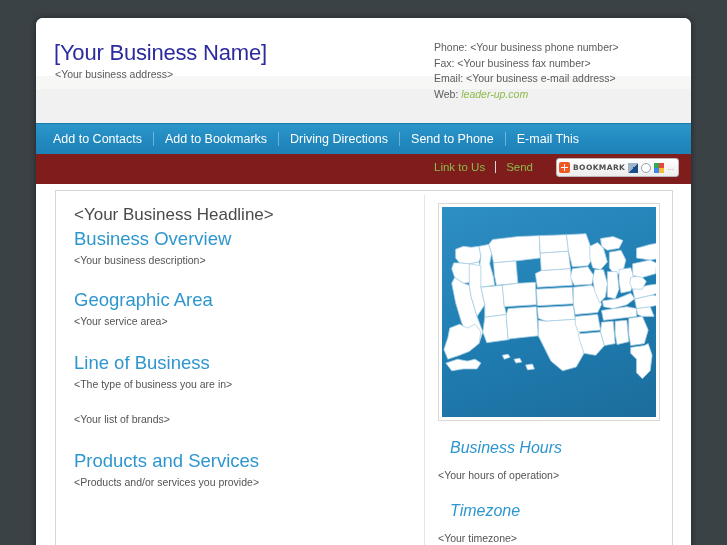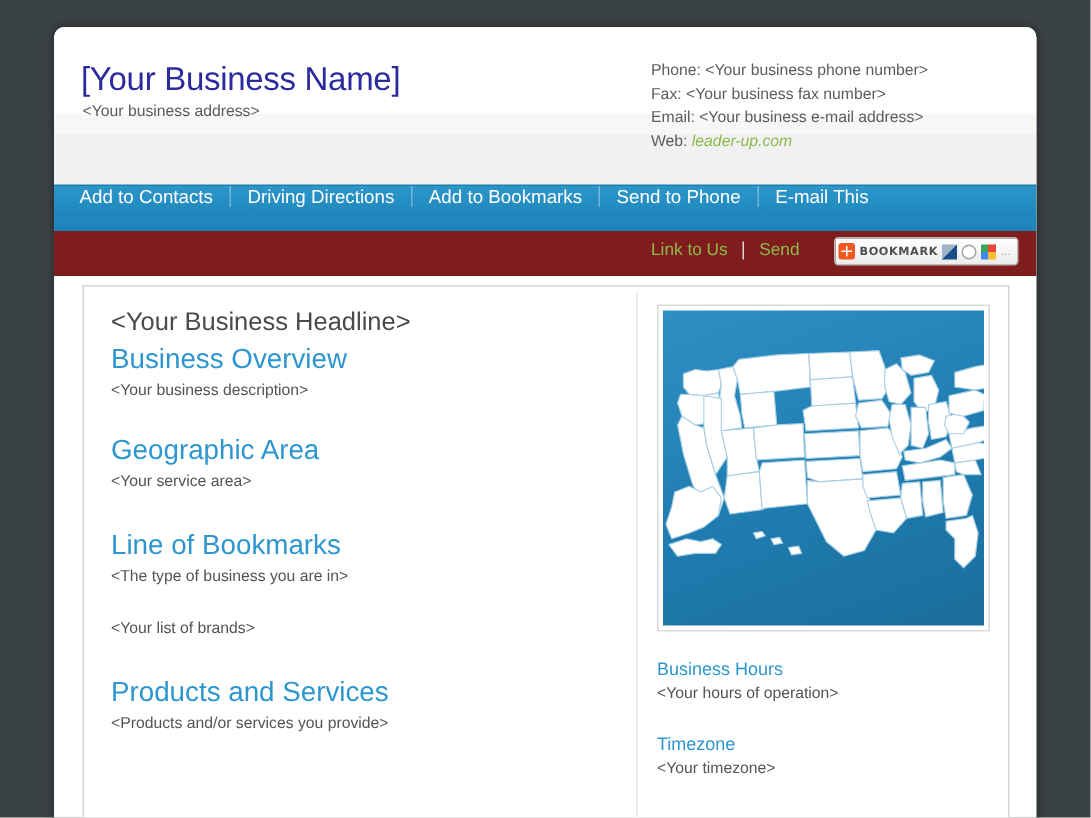--- a/index.html
+++ b/index.html
@@ -81,21 +81,21 @@
     height: 34px;
     background: #f1f1f1;
   }
 
   
   .navbar {
     height: 30px;
     background: linear-gradient(180deg, #2c96c9 0%, #2189bf 55%, #1f82b7 100%);
     border-top: 1px solid #1b7cb0;
     display: flex;
-    align-items: flex-start;
+    align-items: center;
     padding-left: 6px;
   }
   .navitem {
     display: flex;
     align-items: center;
     padding: 0 11px;
     font-size: 12.5px;
     color: #ffffff;
     white-space: nowrap;
     cursor: pointer;
@@ -239,25 +239,26 @@
   .map-inner {
     width: 100%;
     height: 100%;
     background: linear-gradient(160deg, #2e8fc4 0%, #1f7cb0 55%, #1b6d9c 100%);
     position: relative;
     overflow: hidden;
   }
   .map-inner svg { display: block; width: 100%; height: 100%; }
 
   .rsec-h {
-    font-size: 12px;
+    font-size: 16px;
     color: #2e96ce;
     font-weight: normal;
-    margin: 0;
-    white-space: nowrap;
+    margin: 12px;
+    white-space: nowrap;
+    font-style: italic;
   }
   .rsec-p {
     font-size: 10.5px;
     color: #545454;
     margin: 3px 0 0 0;
   }
   .rsec-block { margin-bottom: 21px; }
 </style>
 </head>
 <body>
@@ -275,22 +276,22 @@
         <div>Email: &lt;Your business e-mail address&gt;</div>
         <div><span>Web: </span><a class="web-link" href="#">leader-up.com</a></div>
       </div>
     </div>
 
     <div class="header-strip-a"></div>
     <div class="header-strip-b"></div>
 
     <div class="navbar">
       <div class="navitem">Add to Contacts</div>
+      <div class="navitem">Add to Bookmarks</div>
       <div class="navitem">Driving Directions</div>
-      <div class="navitem">Add to Bookmarks</div>
       <div class="navitem">Send to Phone</div>
       <div class="navitem">E-mail This</div>
     </div>
 
     <div class="utilrow">
       <div class="util-links">
         <a class="util-link" href="#">Link to Us</a>
         <div class="util-sep"></div>
         <a class="util-link" href="#">Send</a>
       </div>
@@ -315,21 +316,21 @@
             <h2 class="sec-h">Business Overview</h2>
             <p class="sec-p">&lt;Your business description&gt;</p>
           </div>
 
           <div class="sec-block">
             <h2 class="sec-h">Geographic Area</h2>
             <p class="sec-p">&lt;Your service area&gt;</p>
           </div>
 
           <div class="sec-block">
-            <h2 class="sec-h">Line of Bookmarks</h2>
+            <h2 class="sec-h">Line of Business</h2>
             <p class="sec-p">&lt;The type of business you are in&gt;</p>
           </div>
 
           <div class="sec-block">
             <p class="sec-p">&lt;Your list of brands&gt;</p>
           </div>
 
           <div class="sec-block">
             <h2 class="sec-h">Products and Services</h2>
             <p class="sec-p">&lt;Products and/or services you provide&gt;</p>

